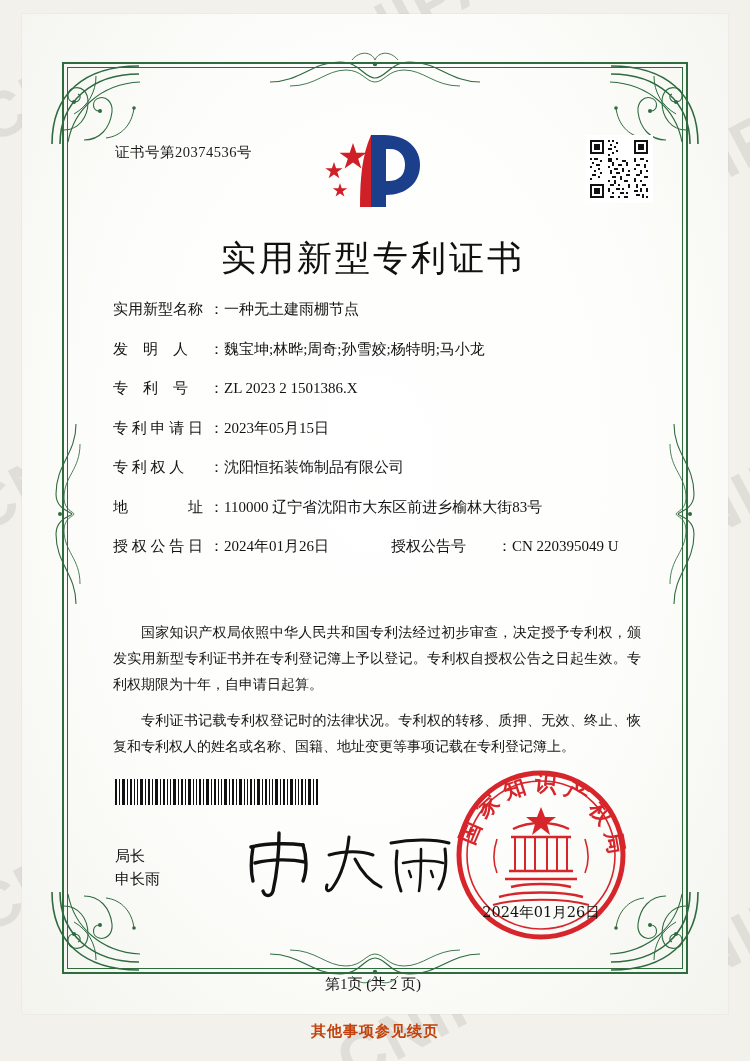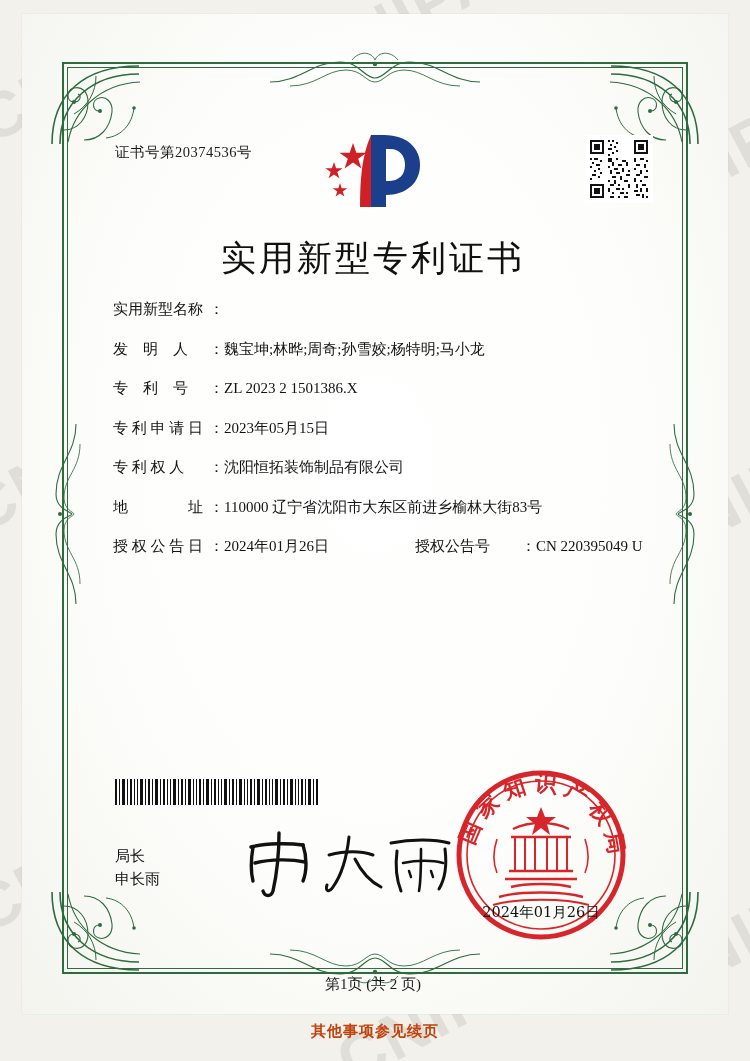--- a/index.html
+++ b/index.html
@@ -130,21 +130,21 @@
     width: 96px;
     flex: 0 0 96px;
     letter-spacing: 0;
     white-space: pre;
   }
   .f-colon { flex: 0 0 10px; }
   .f-value { flex: 1 1 auto; }
 
   .row-split { display:flex; align-items: baseline; }
   .split-left { flex: 0 0 278px; display:flex; align-items:center; }
-  .split-right { flex: 1 1 auto; display:flex; align-items:center;margin-left:24px; }
+  .split-right { flex: 1 1 auto; display:flex; align-items:center; }
   .split-right .f-label { width: 106px; flex: 0 0 106px; }
 
   .paras {
     position: absolute;
     left: 48px;
     top: 553px;
     width: 528px;
     font-size: 14px;
     line-height: 1.85;
     color: #141414;
@@ -444,20 +444,21 @@
       </svg>
     </div>
 
     <div class="title">实用新型专利证书</div>
 
     <div class="fields">
 
       <div class="field">
         <span class="f-label">实用新型名称</span>
         <span class="f-colon">：</span>
+        <span class="f-value">一种无土建雨棚节点</span>
       </div>
 
       <div class="field">
         <span class="f-label">发　明　人</span>
         <span class="f-colon">：</span>
         <span class="f-value">魏宝坤;林晔;周奇;孙雪姣;杨特明;马小龙</span>
       </div>
 
       <div class="field">
         <span class="f-label">专　利　号</span>
@@ -490,20 +491,24 @@
           <span>2024年01月26日</span>
         </span>
         <span class="split-right">
           <span class="f-label">授权公告号</span>
           <span class="f-colon">：</span>
           <span>CN 220395049 U</span>
         </span>
       </div>
     </div>
 
+    <div class="paras">
+      <p>国家知识产权局依照中华人民共和国专利法经过初步审查，决定授予专利权，颁发实用新型专利证书并在专利登记簿上予以登记。专利权自授权公告之日起生效。专利权期限为十年，自申请日起算。</p>
+      <p>专利证书记载专利权登记时的法律状况。专利权的转移、质押、无效、终止、恢复和专利权人的姓名或名称、国籍、地址变更等事项记载在专利登记簿上。</p>
+    </div>
 
     <div class="barcode">
       <svg width="205" height="26" viewBox="0 0 205 26" shape-rendering="crispEdges">
         <rect width="205" height="26" fill="#fff"></rect>
         <g fill="#111">
           <rect x="0" y="0" width="2" height="26"></rect>
             <rect x="4" y="0" width="1" height="26"></rect>
           <rect x="7" y="0" width="3" height="26"></rect>
             <rect x="12" y="0" width="1" height="26"></rect>
           <rect x="15" y="0" width="2" height="26"></rect>

